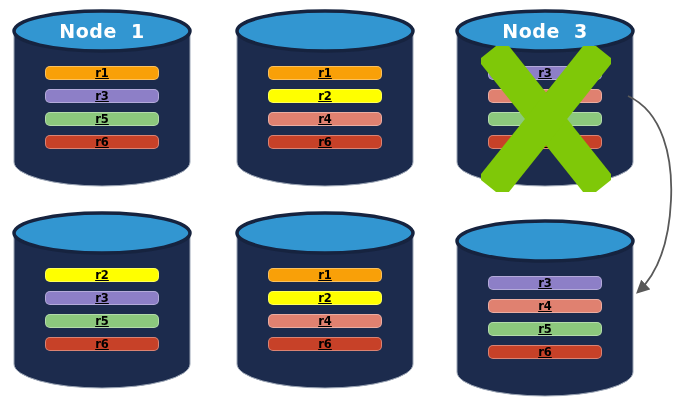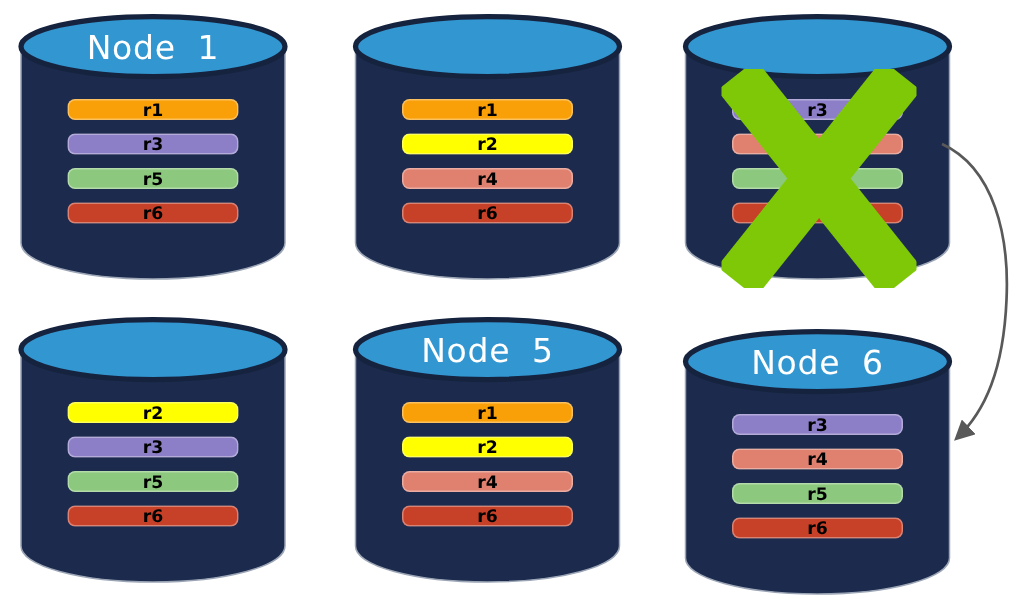--- a/index.html
+++ b/index.html
@@ -5,32 +5,32 @@
   html,body { margin:0; padding:0; }
   body {
     width:676px; height:402px; position:relative; overflow:hidden;
     background:#ffffff;
     font-family:"DejaVu Sans","Liberation Sans",sans-serif;
   }
   .node { position:absolute; width:184px; height:190px; }
   .cyl { position:absolute; left:0; top:0; }
   .node-title {
     position:absolute; top:14px; left:0; right:0;
-    text-align:center; color:#ffffff; font-weight:normal; font-size:22px;
+    text-align:center; color:#ffffff; font-weight:bold; font-size:19px;
     word-spacing:7px; letter-spacing:0.5px;
   }
   .bars {
     position:absolute; top:60px; left:35px; width:114px;
     display:flex; flex-direction:column; gap:9px;
   }
   .bar {
     height:14px; border-radius:5px; box-sizing:border-box;
     border:1px solid rgba(255,255,255,0.35);
     display:flex; align-items:center; justify-content:center;
-    font-size:11.5px; font-weight:bold; color:#000; line-height:12px;
+    font-size:11.5px; font-weight:bold; color:#000; line-height:12px;text-decoration:underline;
   }
   .x-overlay { position:absolute; left:28px; top:40px; }
   #arrow-layer { position:absolute; left:0; top:0; pointer-events:none; z-index:5; }
 </style>
 </head>
 <body>
 
 <div class="node" style="left:10px; top:6px;">
   <svg class="cyl" width="184" height="190" viewBox="0 0 184 190">
     <path d="M4,25 L4,156 A88,24 0 0,0 180,156 L180,25 Z" stroke="#9BA5B5" stroke-width="1" fill="#1C2B4D"></path>
@@ -56,20 +56,21 @@
       <div class="bar" style="background: rgb(224, 129, 112);">r4</div>
       <div class="bar" style="background: rgb(199, 65, 40);">r6</div>
     </div>
 </div>
 
 <div class="node" style="left:453px; top:6px;">
   <svg class="cyl" width="184" height="190" viewBox="0 0 184 190">
     <path d="M4,25 L4,156 A88,24 0 0,0 180,156 L180,25 Z" stroke="#9BA5B5" stroke-width="1" fill="#1C2B4D"></path>
     <ellipse cx="92" cy="25" rx="88" ry="20" stroke-width="3.5" fill="#3296D1" stroke="#16233F"></ellipse>
   </svg>
+  <div class="node-title">Node 3</div>
   <div class="bars">
       <div class="bar" style="background: rgb(141, 127, 199);">r3</div>
       <div class="bar" style="background: rgb(224, 129, 112);">r4</div>
       <div class="bar" style="background: rgb(140, 200, 125);">r5</div>
       <div class="bar" style="background: rgb(199, 65, 40);">r6</div>
     </div>
   <svg class="x-overlay" width="130" height="146" viewBox="0 0 130 146">
     <line x1="10" y1="4" x2="120" y2="142" stroke-width="33" stroke-linecap="butt" stroke="#7FC808"></line>
     <line x1="120" y1="4" x2="10" y2="142" stroke-width="33" stroke-linecap="butt" stroke="#7FC808"></line>
   </svg>
@@ -86,35 +87,33 @@
       <div class="bar" style="background: rgb(140, 200, 125);">r5</div>
       <div class="bar" style="background: rgb(199, 65, 40);">r6</div>
     </div>
 </div>
 
 <div class="node" style="left:233px; top:208px;">
   <svg class="cyl" width="184" height="190" viewBox="0 0 184 190">
     <path d="M4,25 L4,156 A88,24 0 0,0 180,156 L180,25 Z" stroke="#9BA5B5" stroke-width="1" fill="#1C2B4D"></path>
     <ellipse cx="92" cy="25" rx="88" ry="20" stroke-width="3.5" fill="#3296D1" stroke="#16233F"></ellipse>
   </svg>
-  <div class="node-title">Node 5</div>
   <div class="bars">
       <div class="bar" style="background: rgb(249, 160, 8);">r1</div>
       <div class="bar" style="background: rgb(255, 255, 0);">r2</div>
       <div class="bar" style="background: rgb(224, 129, 112);">r4</div>
       <div class="bar" style="background: rgb(199, 65, 40);">r6</div>
     </div>
 </div>
 
 <div class="node" style="left:453px; top:216px;">
   <svg class="cyl" width="184" height="190" viewBox="0 0 184 190">
     <path d="M4,25 L4,156 A88,24 0 0,0 180,156 L180,25 Z" stroke="#9BA5B5" stroke-width="1" fill="#1C2B4D"></path>
     <ellipse cx="92" cy="25" rx="88" ry="20" stroke-width="3.5" fill="#3296D1" stroke="#16233F"></ellipse>
   </svg>
-  <div class="node-title">Node 6</div>
   <div class="bars">
       <div class="bar" style="background: rgb(141, 127, 199);">r3</div>
       <div class="bar" style="background: rgb(224, 129, 112);">r4</div>
       <div class="bar" style="background: rgb(140, 200, 125);">r5</div>
       <div class="bar" style="background: rgb(199, 65, 40);">r6</div>
     </div>
 </div>
 
 <svg id="arrow-layer" width="676" height="402" viewBox="0 0 676 402">
   <defs>

